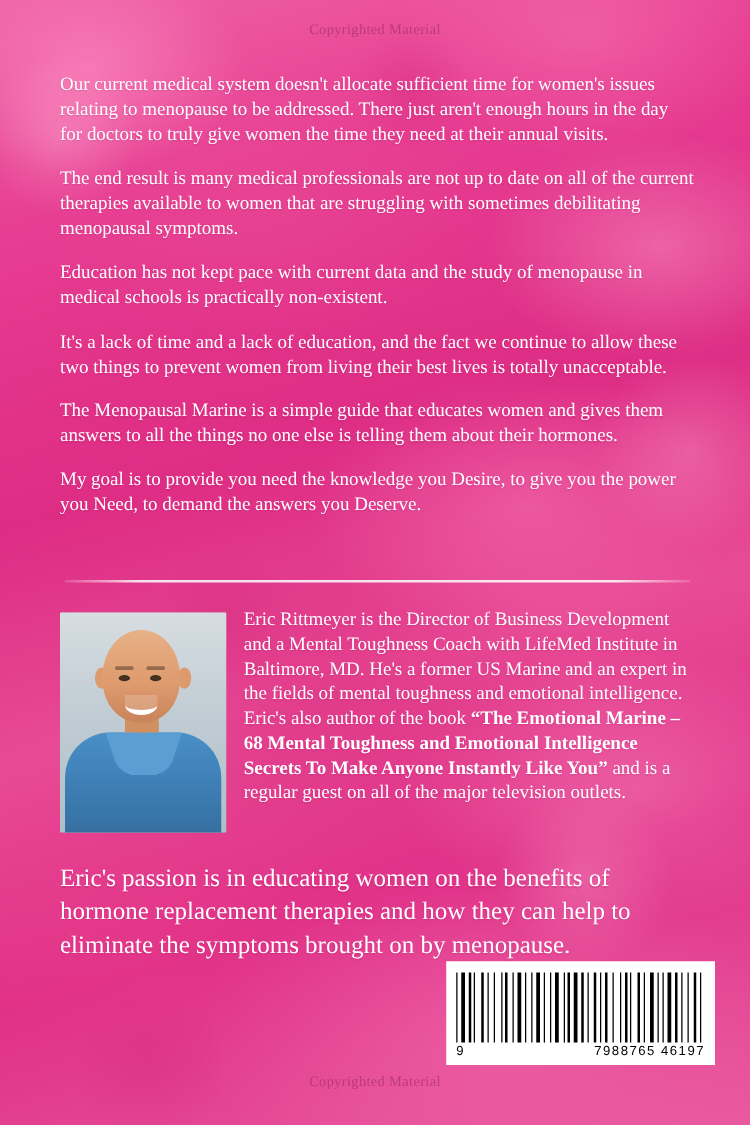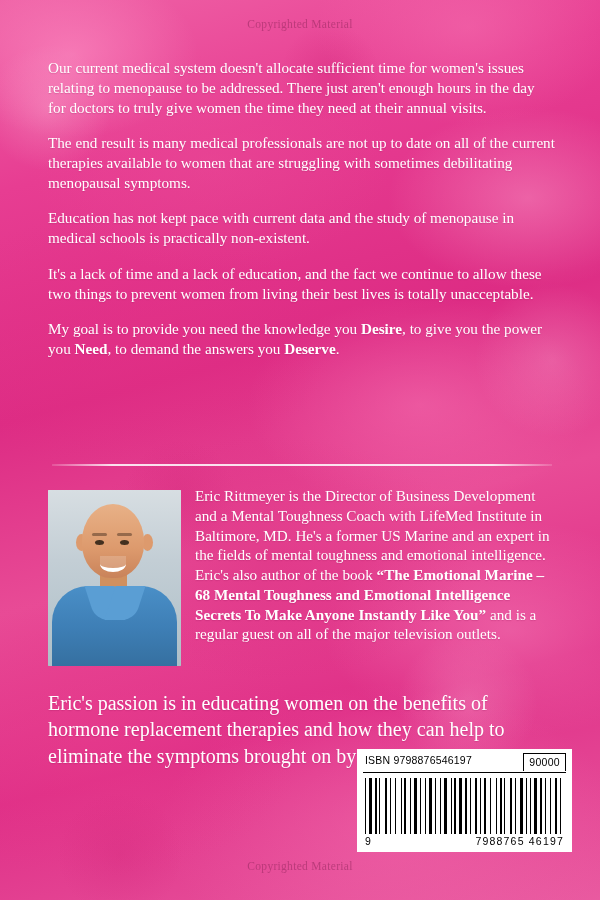--- a/index.html
+++ b/index.html
@@ -69,21 +69,21 @@
     width: 508px;
     color: #ffffff;
     font-size: 15.2px;
     line-height: 1.32;
     text-shadow: 0 1px 1px rgba(150,20,90,0.25);
   }
   .body-copy p {
     margin: 0 0 15px 0;
   }
   .body-copy p b {
-    font-weight: bold;
+    font-weight: normal;
     text-align: center;
   }
   .divider {
     position: absolute;
     left: 52px;
     top: 464px;
     width: 500px;
     height: 2px;
     background: linear-gradient(90deg, rgba(255,255,255,0.15), rgba(255,255,255,0.85) 12%, rgba(255,255,255,0.85) 88%, rgba(255,255,255,0.15));
   }
@@ -265,20 +265,21 @@
 
   <div class="copyright-top">Copyrighted Material</div>
 
   <div class="content">
 
     <div class="body-copy">
       <p>Our current medical system doesn't allocate sufficient time for women's issues relating to menopause to be addressed. There just aren't enough hours in the day for doctors to truly give women the time they need at their annual visits.</p>
       <p>The end result is many medical professionals are not up to date on all of the current therapies available to women that are struggling with sometimes debilitating menopausal symptoms.</p>
       <p>Education has not kept pace with current data and the study of menopause in medical schools is practically non-existent.</p>
       <p>It's a lack of time and a lack of education, and the fact we continue to allow these two things to prevent women from living their best lives is totally unacceptable.</p>
+      <p>The Menopausal Marine is a simple guide that educates women and gives them answers to all the things no one else is telling them about their hormones.</p>
       <p><span>My goal is to provide you need the knowledge you </span><b>Desire</b><span>, to give you the power you </span><b>Need</b><span>, to demand the answers you </span><b>Deserve</b><span>.</span></p>
     </div>
 
     <div class="divider"></div>
 
     <div class="author-block">
       <div class="author-photo">
         <div class="ph-bg"></div>
         <div class="ph-shirt"></div>
         <div class="ph-neck"></div>
@@ -293,24 +294,20 @@
         <div class="ph-eye-l"></div>
         <div class="ph-eye-r"></div>
         <div class="ph-smile"></div>
       </div>
       <div class="author-text"><span>Eric Rittmeyer is the Director of Business Development and a Mental Toughness Coach with LifeMed Institute in Baltimore, MD. He's a former US Marine and an expert in the fields of mental toughness and emotional intelligence. Eric's also author of the book </span><span class="book-link">“The Emotional Marine – 68 Mental Toughness and Emotional Intelligence Secrets To Make Anyone Instantly Like You”</span><span> and is a regular guest on all of the major television outlets.</span></div>
     </div>
 
     <div class="author-passion">Eric's passion is in educating women on the benefits of hormone replacement therapies and how they can help to eliminate the symptoms brought on by menopause.</div>
 
     <div class="barcode-box">
-      <div class="isbn-row">
-        <div class="isbn-text">ISBN 9798876546197</div>
-        <div class="price-box">90000</div>
-      </div>
       <div class="bars">
           <span style="width:1px;"></span>
           <span style="width:1px;background:transparent;"></span>
           <span style="width:3px;"></span>
           <span style="width:1px;background:transparent;"></span>
           <span style="width:2px;"></span>
           <span style="width:1px;background:transparent;"></span>
           <span style="width:1px;"></span>
           <span style="width:3px;background:transparent;"></span>
           <span style="width:2px;"></span>

